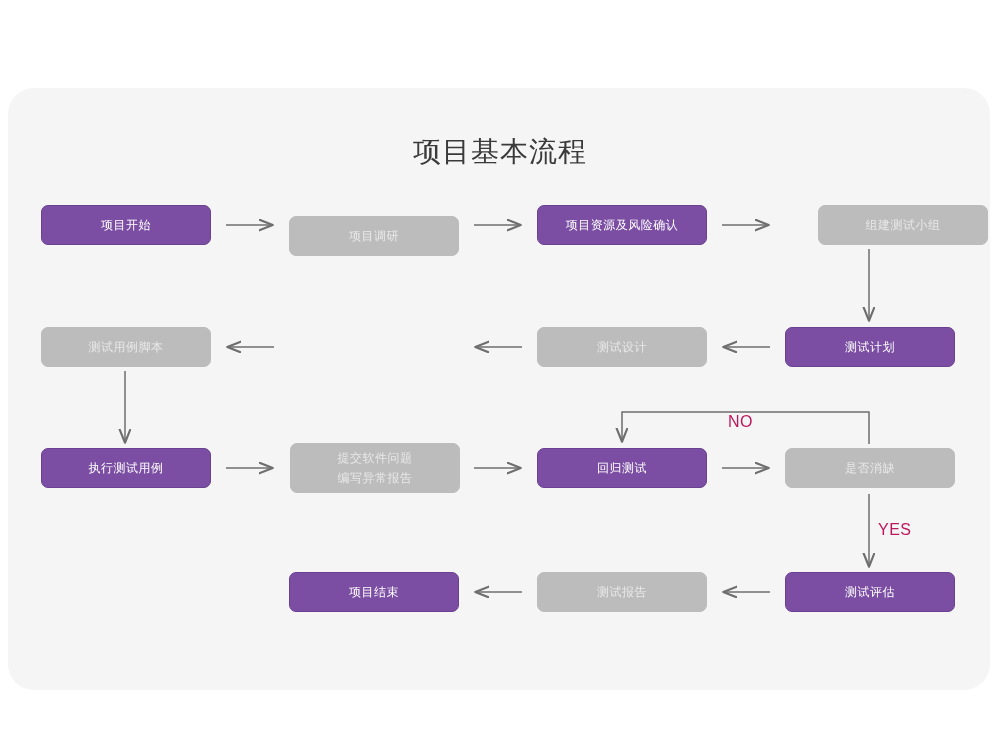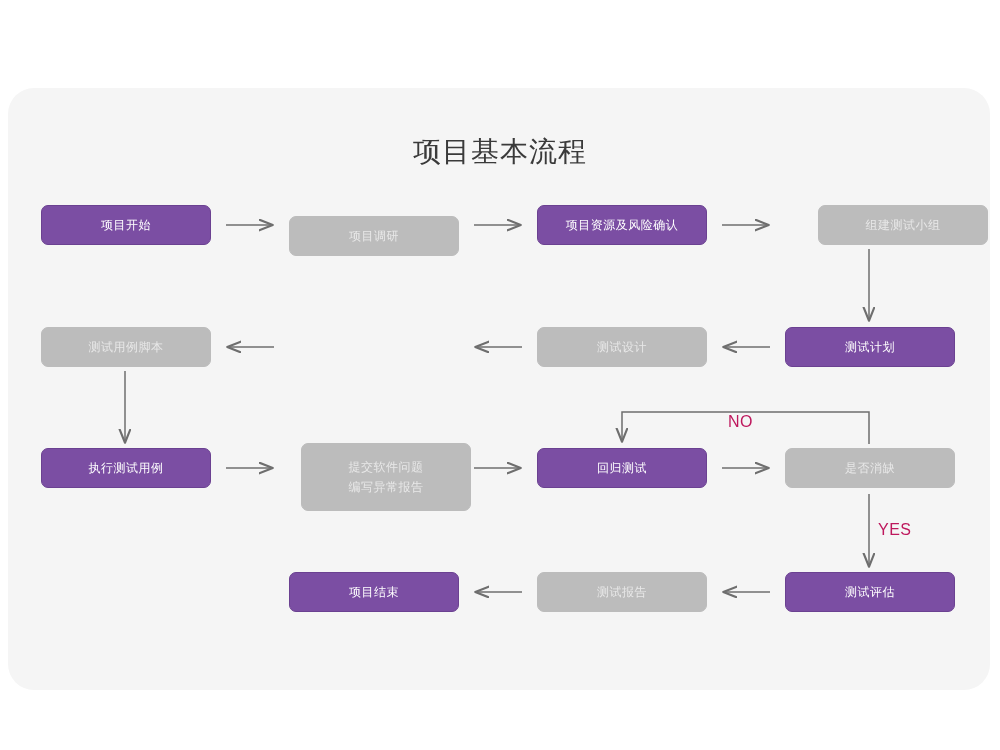--- a/index.html
+++ b/index.html
@@ -129,21 +129,21 @@
   <div class="node purple" style="left:41px;top:205px;width:170px;height:40px;">项目开始</div>
   <div class="node grey" style="left:289px;top:205px;width:170px;height:40px;margin-top:11px;">项目调研</div>
   <div class="node purple" style="left:537px;top:205px;width:170px;height:40px;">项目资源及风险确认</div>
   <div class="node grey" style="left:785px;top:205px;width:170px;height:40px;margin-left:33px;">组建测试小组</div>
 
   <div class="node grey" style="left:41px;top:327px;width:170px;height:40px;">测试用例脚本</div>
   <div class="node grey" style="left:537px;top:327px;width:170px;height:40px;">测试设计</div>
   <div class="node purple" style="left:785px;top:327px;width:170px;height:40px;">测试计划</div>
 
   <div class="node purple" style="left:41px;top:448px;width:170px;height:40px;">执行测试用例</div>
-  <div class="node grey" style="left:301px;top:443px;width:170px;height:68px;font-family:Liberation Serif, serif;">提交软件问题
+  <div class="node grey" style="left:290px;top:443px;width:170px;height:50px;font-family:Liberation Serif, serif;">提交软件问题
 编写异常报告</div>
   <div class="node purple" style="left:537px;top:448px;width:170px;height:40px;">回归测试</div>
   <div class="node grey" style="left:785px;top:448px;width:170px;height:40px;">是否消缺</div>
 
   <div class="node purple" style="left:289px;top:572px;width:170px;height:40px;">项目结束</div>
   <div class="node grey" style="left:537px;top:572px;width:170px;height:40px;">测试报告</div>
   <div class="node purple" style="left:785px;top:572px;width:170px;height:40px;">测试评估</div>
 
 </div>
 

